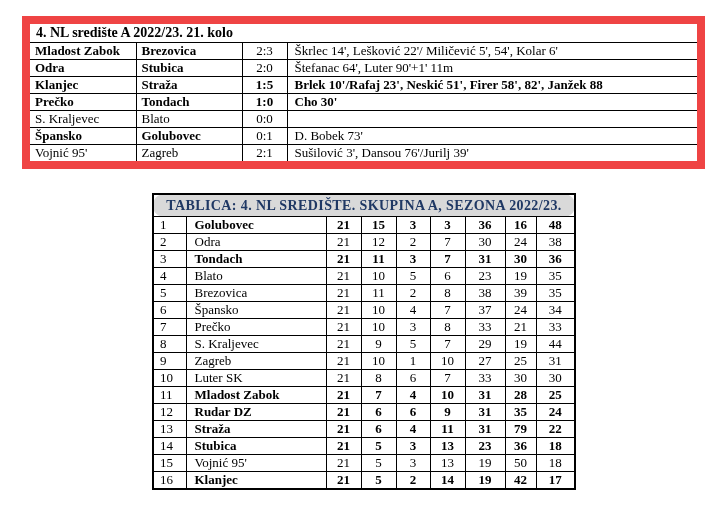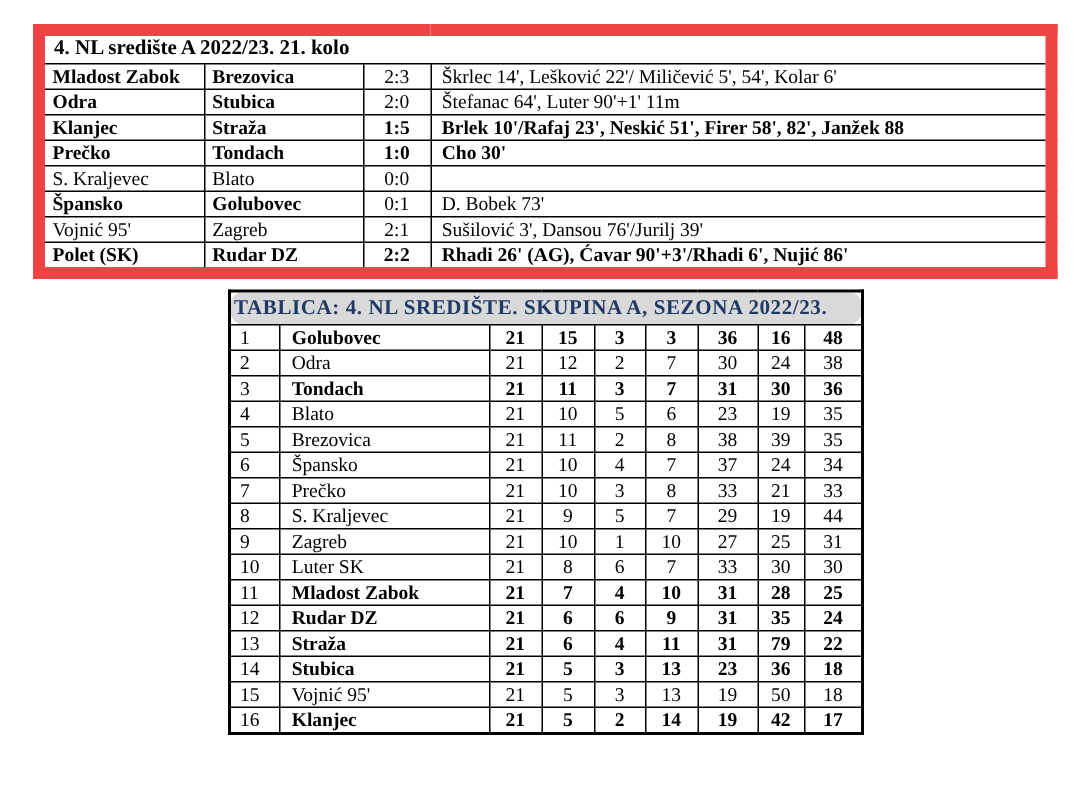--- a/index.html
+++ b/index.html
@@ -43,20 +43,21 @@
 
   
   .standings {
     position: absolute;
     left: 152px; top: 193px;
     width: 422px;
     border: 2px solid #000;
   }
   .standings .st-title {
     font-weight: bold;
+    text-align: center;
     font-size: 14px;
     height: 21px;
     line-height: 21px;
     letter-spacing: 0.4px;
     padding: 0 2px;
     border-radius: 11px;
   }
   .standings .pos  { padding-left: 6px; }
   .standings .team { padding-left: 8px; }
   .standings .num  { text-align: center; padding: 0 2px; }
@@ -112,26 +113,20 @@
       <td class="home b">Špansko</td>
       <td class="away b">Golubovec</td>
       <td class="score">0:1</td>
       <td class="scorers">D. Bobek 73'</td>
     </tr>
       <tr>
       <td class="home">Vojnić 95'</td>
       <td class="away">Zagreb</td>
       <td class="score">2:1</td>
       <td class="scorers">Sušilović 3', Dansou 76'/Jurilj 39'</td>
-    </tr>
-      <tr>
-      <td class="home b">Polet (SK)</td>
-      <td class="away b">Rudar DZ</td>
-      <td class="score b">2:2</td>
-      <td class="scorers b">Rhadi 26' (AG), Ćavar 90'+3'/Rhadi 6', Nujić 86'</td>
     </tr>
     </tbody>
 </table>
 
 <table class="standings">
   <colgroup>
     <col style="width:33px">
     <col style="width:140px">
     <col style="width:35px">
     <col style="width:35px">

